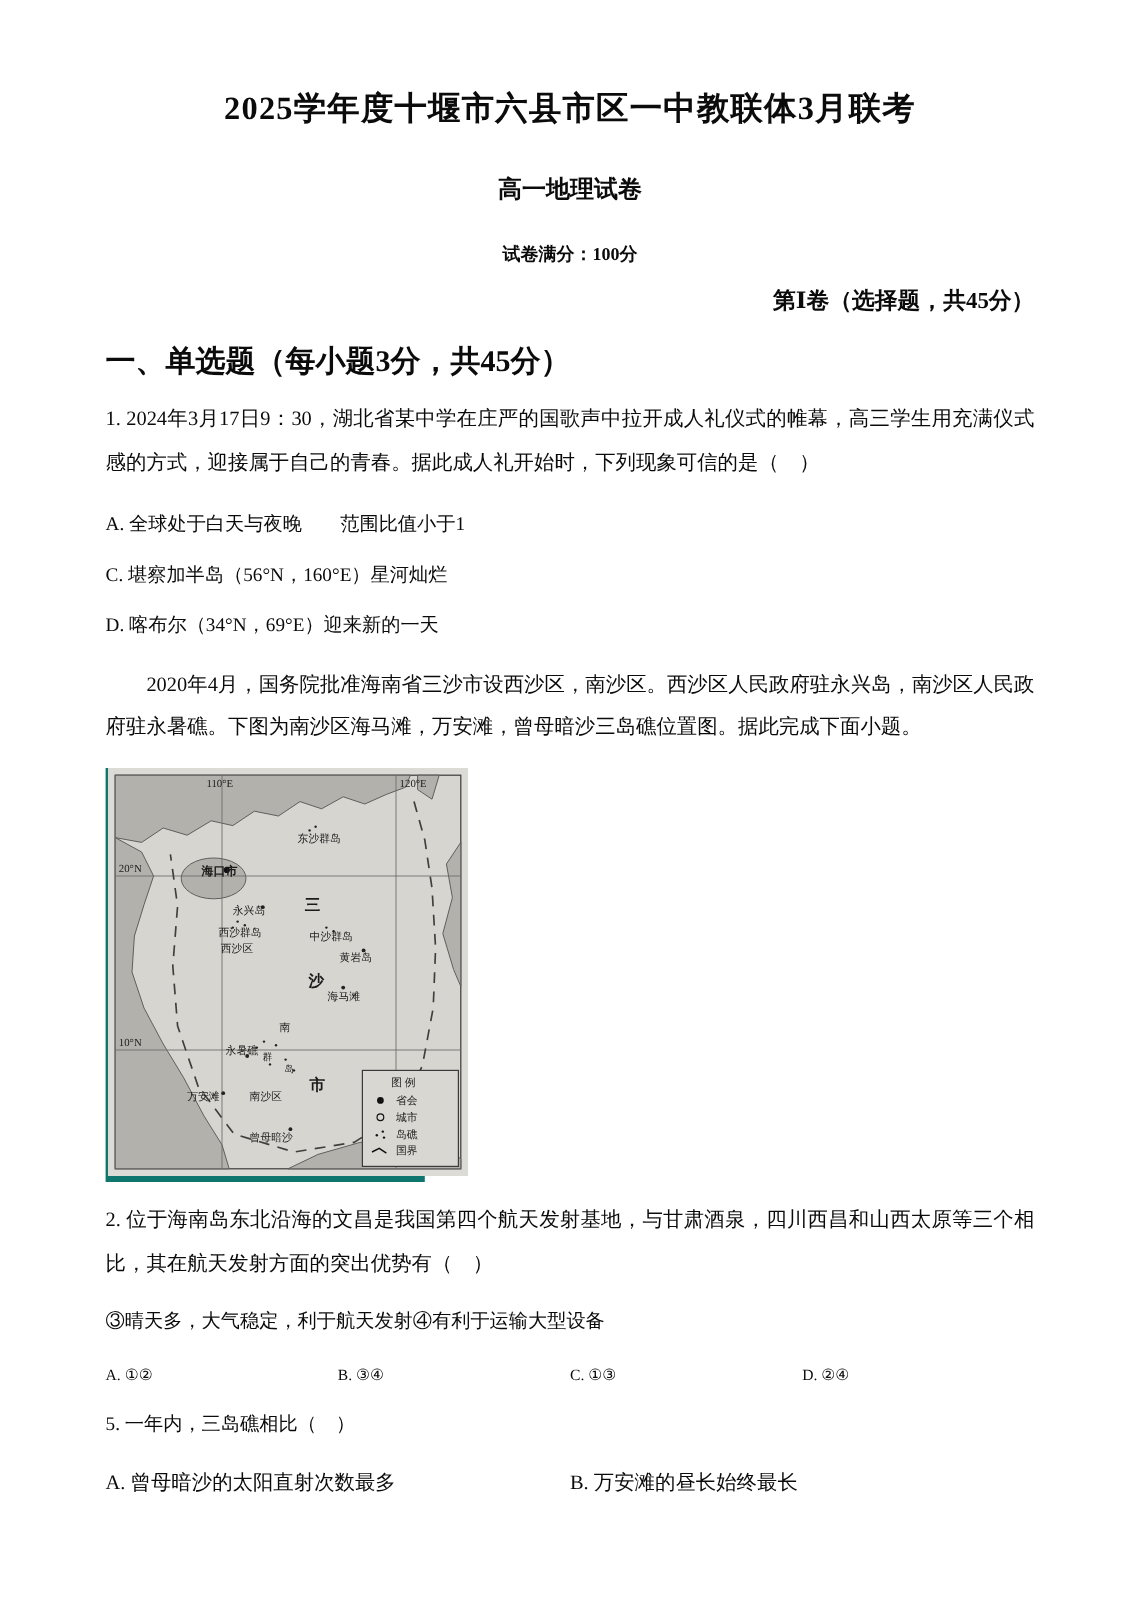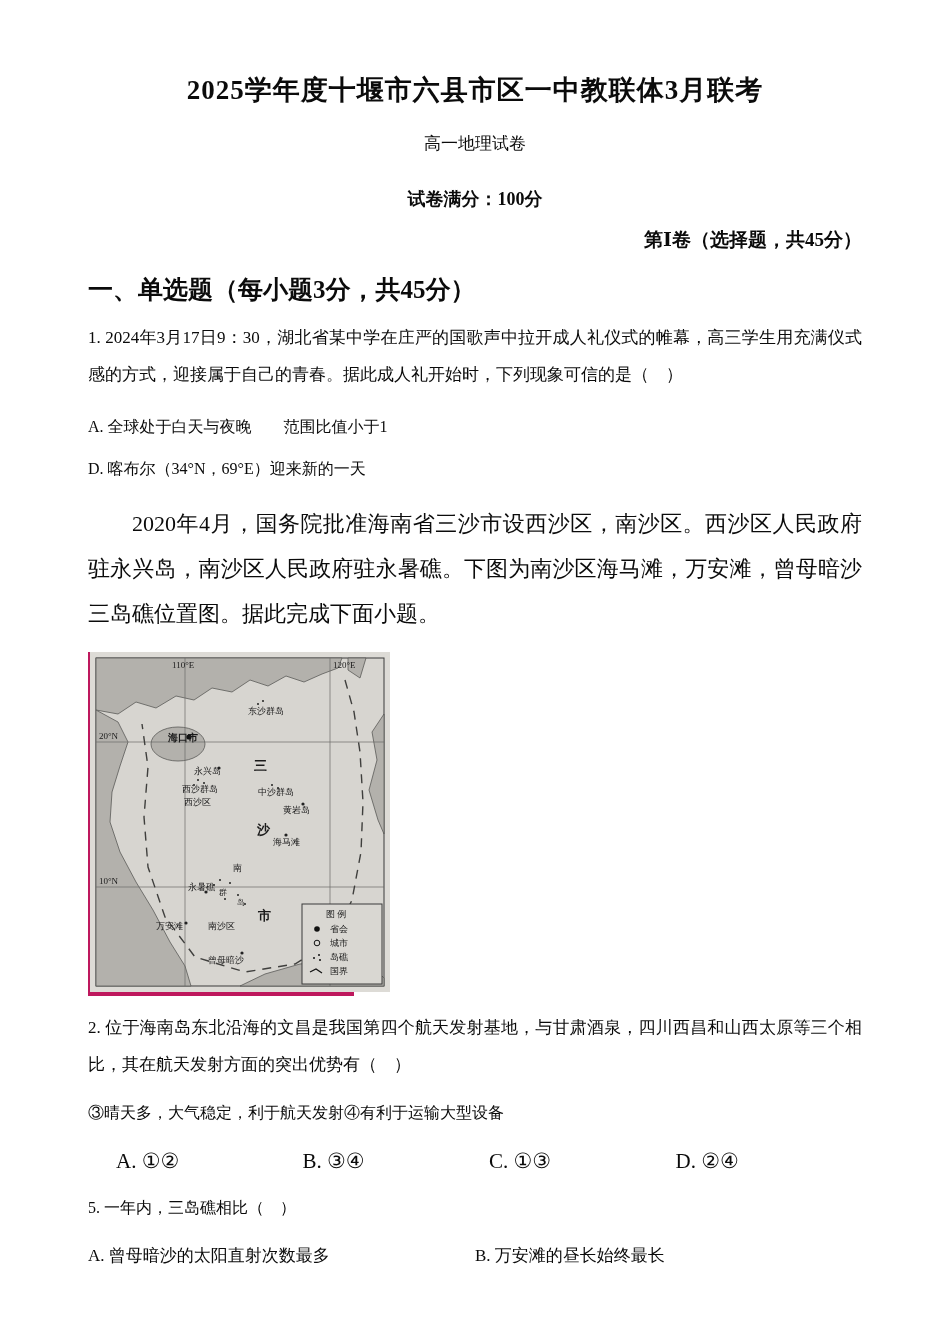--- a/index.html
+++ b/index.html
@@ -7,48 +7,48 @@
   body { font-family:"Liberation Serif","DejaVu Serif",serif; color:#0b0b0b; }
   .page {
     width:950px; height:1344px; margin:0 auto; background:#ffffff;
     padding:58px 88px 46px 88px; position:relative; overflow:hidden;
   }
   .title {
     text-align:center; font-size:27px; font-weight:bold; letter-spacing:1px;
     margin-top:14px;
   }
   .subtitle {
-    text-align:center; font-size:17px; font-weight:normal; margin-top:24px;
+    text-align:center; font-size:20px; font-weight:bold; margin-top:36px;
   }
   .score-line {
-    text-align:center; font-size:18px; font-weight:bold; margin-top:32px;
+    text-align:center; font-size:15px; font-weight:bold; margin-top:32px;
   }
   .section-line {
     text-align:right; font-size:19px; font-weight:bold; margin-top:16px;
   }
   .part-heading {
     font-size:25px; font-weight:bold; margin-top:20px;
   }
   .stem {
     font-size:17px; line-height:2.15; margin-top:14px; text-align:justify;
   }
   .option-line {
     font-size:16px; line-height:1.5; margin-top:22px;
   }
   .option-tight { margin-top:18px; }
   .passage {
-    font-size:22px; line-height:2.05; margin-top:20px; text-indent:2em; text-align:justify;
+    font-size:17px; line-height:2.05; margin-top:20px; text-indent:2em; text-align:justify;
   }
   .map-figure {
     width:266px; margin-top:16px; margin-left:0;
-    border:0; background:#be185d;
+    border:0; background:#0f766e;
   }
   .opts-grid4 {
     display:grid; grid-template-columns:1fr 1fr 1fr 1fr;
-    font-size:21px; margin-top:24px;margin-left:28px;
+    font-size:13px; margin-top:24px;
   }
   .opts-grid2 {
     display:grid; grid-template-columns:1fr 1fr;
     font-size:17px; margin-top:24px;
   }
   svg text { font-family:"Liberation Serif","DejaVu Serif",serif; fill:#1a1a1a; }
   .map-label { font-size:9px; }
   .map-label-sm { font-size:8px; }
   .map-label-bold { font-size:10px; font-weight:bold; }
   .map-big { font-size:13px; font-weight:bold; letter-spacing:1px; }
@@ -61,20 +61,21 @@
 <div class="page">
 
   <div class="title">2025学年度十堰市六县市区一中教联体3月联考</div>
   <div class="subtitle">高一地理试卷</div>
   <div class="score-line">试卷满分：100分</div>
   <div class="section-line">第Ⅰ卷（选择题，共45分）</div>
   <div class="part-heading">一、单选题（每小题3分，共45分）</div>
 
   <p class="stem">1. 2024年3月17日9：30，湖北省某中学在庄严的国歌声中拉开成人礼仪式的帷幕，高三学生用充满仪式感的方式，迎接属于自己的青春。据此成人礼开始时，下列现象可信的是（　）</p>
   <p class="option-line">A. 全球处于白天与夜晚　　范围比值小于1</p>
+  <p class="option-line option-tight">C. 堪察加半岛（56°N，160°E）星河灿烂</p>
   <p class="option-line option-tight">D. 喀布尔（34°N，69°E）迎来新的一天</p>
 
   <p class="passage">2020年4月，国务院批准海南省三沙市设西沙区，南沙区。西沙区人民政府驻永兴岛，南沙区人民政府驻永暑礁。下图为南沙区海马滩，万安滩，曾母暗沙三岛礁位置图。据此完成下面小题。</p>
 
   <div class="map-figure">
     <svg width="304" height="340" viewBox="0 0 300 340">
 
       <rect x="0" y="0" width="300" height="340" fill="#dddbd6"></rect>
 
       <rect x="6" y="6" width="288" height="328" fill="#d7d5d0" stroke="#3a3a3a" stroke-width="1"></rect>

